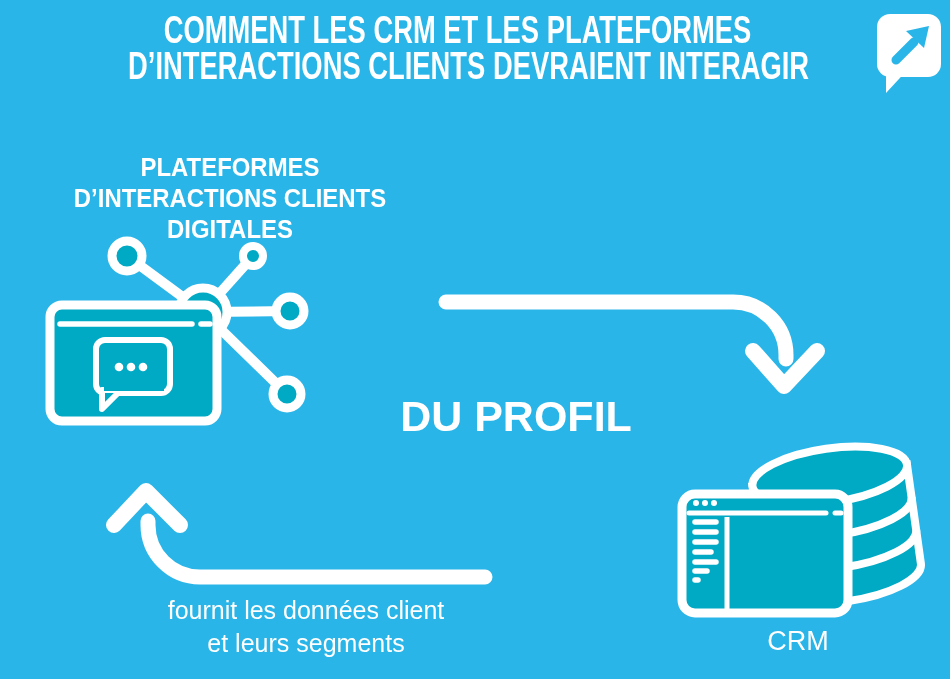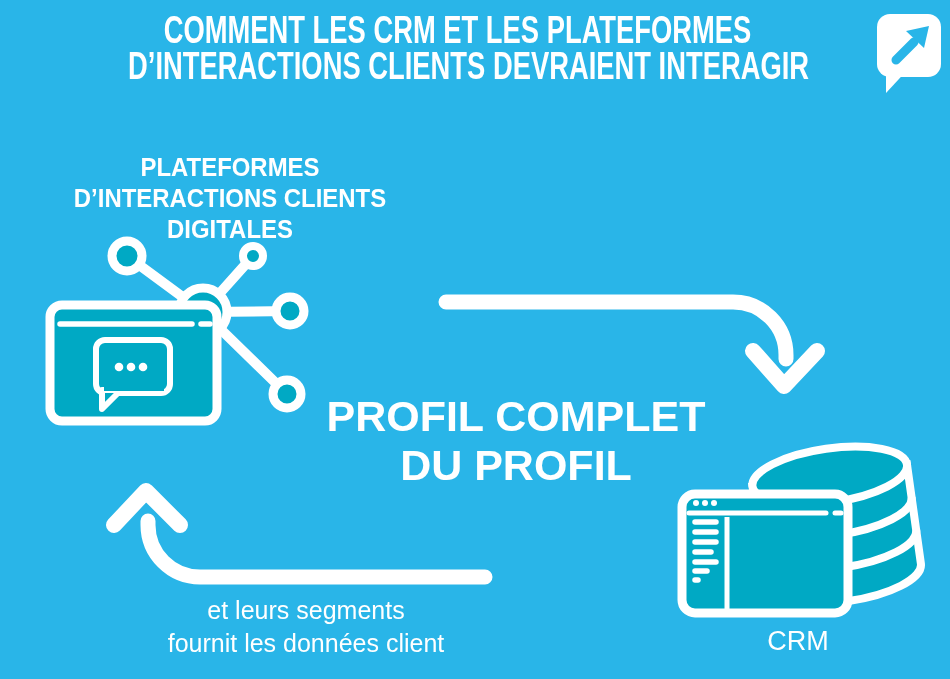--- a/index.html
+++ b/index.html
@@ -143,23 +143,22 @@
     <span class="line">D’INTERACTIONS CLIENTS DEVRAIENT INTERAGIR</span>
   </div>
 
   <div class="txt plat-label">
     <div>PLATEFORMES</div>
     <div>D’INTERACTIONS CLIENTS DIGITALES</div>
   </div>
 
 
   <div class="txt center-label">
-    <div>PROFIL COMPLET</div>
     <div>DU PROFIL</div>
   </div>
 
   <div class="txt bottom-flow-label">
+    <div>fournit les données client</div>
     <div>et leurs segments</div>
-    <div>fournit les données client</div>
   </div>
 
   <div class="txt crm-label">CRM</div>
 </div>
 
 </body></html>

